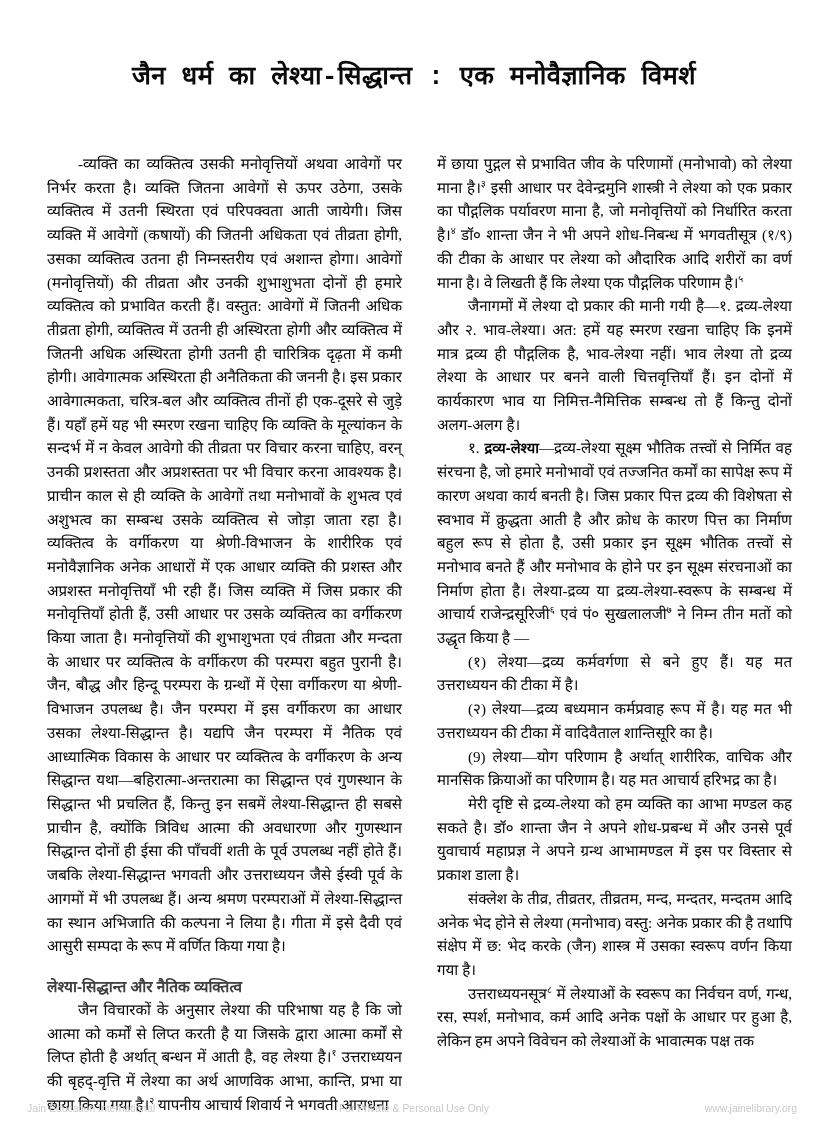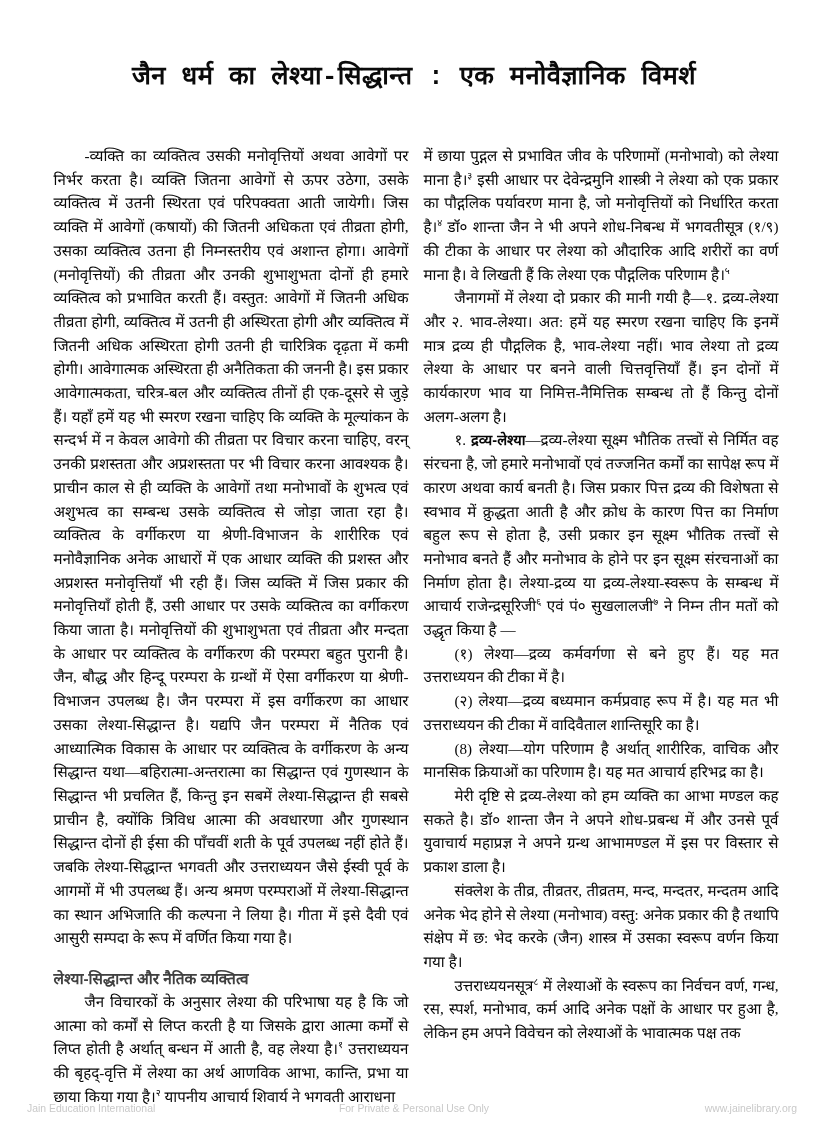--- a/index.html
+++ b/index.html
@@ -35,26 +35,25 @@
     line-height: 1.25;
     color: #0a0a0a;
     margin: 0;
     white-space: nowrap;
   }
 
   
   .columns {
     position: absolute;
     left: 47px;
-    top: 145px;
+    top: 153px;
     width: 738px;
     height: 920px;
     display: flex;
-    gap: 15px;
-    justify-content: center;
+    gap: 35px;
   }
   .col {
     width: 355px;
     flex: 0 0 355px;
   }
   .col p {
     margin: 0;
     font-family: "Liberation Serif", "DejaVu Serif", serif;
     font-size: 15.1px;
     line-height: 23.7px;
@@ -146,21 +145,21 @@
       <p class="noindent"><span>में छाया पुद्गल से प्रभावित जीव के परिणामों (मनोभावो) को लेश्या माना है।</span><sup class="ref">३</sup><span> इसी आधार पर देवेन्द्रमुनि शास्त्री ने लेश्या को एक प्रकार का पौद्गलिक पर्यावरण माना है, जो मनोवृत्तियों को निर्धारित करता है।</span><sup class="ref">४</sup><span> डॉ० शान्ता जैन ने भी अपने शोध-निबन्ध में भगवतीसूत्र (१/९) की टीका के आधार पर लेश्या को औदारिक आदि शरीरों का वर्ण माना है। वे लिखती हैं कि लेश्या एक पौद्गलिक परिणाम है।</span><sup class="ref">५</sup></p>
 
       <p class="indent">जैनागमों में लेश्या दो प्रकार की मानी गयी है—१. द्रव्य-लेश्या और २. भाव-लेश्या। अत: हमें यह स्मरण रखना चाहिए कि इनमें मात्र द्रव्य ही पौद्गलिक है, भाव-लेश्या नहीं। भाव लेश्या तो द्रव्य लेश्या के आधार पर बनने वाली चित्तवृत्तियाँ हैं। इन दोनों में कार्यकारण भाव या निमित्त-नैमित्तिक सम्बन्ध तो हैं किन्तु दोनों अलग-अलग है।</p>
 
       <p class="indent"><span>१. </span><span class="lead">द्रव्य-लेश्या</span><span>—द्रव्य-लेश्या सूक्ष्म भौतिक तत्त्वों से निर्मित वह संरचना है, जो हमारे मनोभावों एवं तज्जनित कर्मों का सापेक्ष रूप में कारण अथवा कार्य बनती है। जिस प्रकार पित्त द्रव्य की विशेषता से स्वभाव में क्रुद्धता आती है और क्रोध के कारण पित्त का निर्माण बहुल रूप से होता है, उसी प्रकार इन सूक्ष्म भौतिक तत्त्वों से मनोभाव बनते हैं और मनोभाव के होने पर इन सूक्ष्म संरचनाओं का निर्माण होता है। लेश्या-द्रव्य या द्रव्य-लेश्या-स्वरूप के सम्बन्ध में आचार्य राजेन्द्रसूरिजी</span><sup class="ref">६</sup><span> एवं पं० सुखलालजी</span><sup class="ref">७</sup><span> ने निम्न तीन मतों को उद्धृत किया है —</span></p>
 
       <p class="indent">(१) लेश्या—द्रव्य कर्मवर्गणा से बने हुए हैं। यह मत उत्तराध्ययन की टीका में है।</p>
 
       <p class="indent">(२) लेश्या—द्रव्य बध्यमान कर्मप्रवाह रूप में है। यह मत भी उत्तराध्ययन की टीका में वादिवैताल शान्तिसूरि का है।</p>
 
-      <p class="indent">(8) लेश्या—योग परिणाम है अर्थात् शारीरिक, वाचिक और मानसिक क्रियाओं का परिणाम है। यह मत आचार्य हरिभद्र का है।</p>
+      <p class="indent">(9) लेश्या—योग परिणाम है अर्थात् शारीरिक, वाचिक और मानसिक क्रियाओं का परिणाम है। यह मत आचार्य हरिभद्र का है।</p>
 
       <p class="indent">मेरी दृष्टि से द्रव्य-लेश्या को हम व्यक्ति का आभा मण्डल कह सकते है। डॉ० शान्ता जैन ने अपने शोध-प्रबन्ध में और उनसे पूर्व युवाचार्य महाप्रज्ञ ने अपने ग्रन्थ आभामण्डल में इस पर विस्तार से प्रकाश डाला है।</p>
 
 
       <p class="indent">संक्लेश के तीव्र, तीव्रतर, तीव्रतम, मन्द, मन्दतर, मन्दतम आदि अनेक भेद होने से लेश्या (मनोभाव) वस्तु: अनेक प्रकार की है तथापि संक्षेप में छ: भेद करके (जैन) शास्त्र में उसका स्वरूप वर्णन किया गया है।</p>
 
       <p class="indent"><span>उत्तराध्ययनसूत्र</span><sup class="ref">८</sup><span> में लेश्याओं के स्वरूप का निर्वचन वर्ण, गन्ध, रस, स्पर्श, मनोभाव, कर्म आदि अनेक पक्षों के आधार पर हुआ है, लेकिन हम अपने विवेचन को लेश्याओं के भावात्मक पक्ष तक</span></p>
     </div>
   </div>
 

